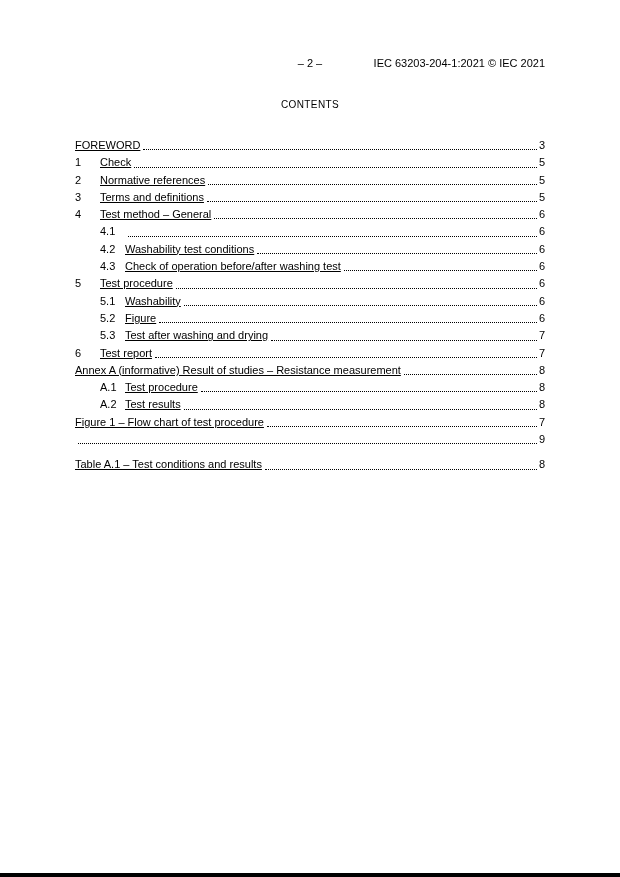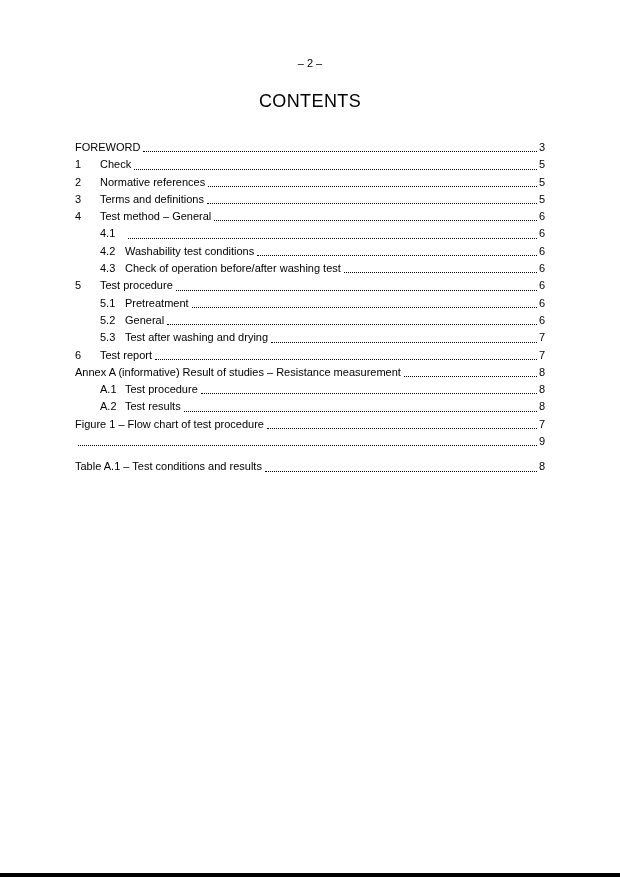--- a/index.html
+++ b/index.html
@@ -22,39 +22,39 @@
     line-height:14px;
   }
   .page-header .hdr-center {
     position:absolute; left:0; right:0;
     text-align:center;
   }
   .page-header .hdr-right {
     position:absolute; right:0; top:0;
   }
   .doc-title {
-    margin-top:21px;
+    margin-top:29px;
     text-align:center;
-    font-size:18px;
+    font-size:10px;
     letter-spacing:0.4px;
   }
   .toc {
     margin-top:27px;
     font-size:11px;
   }
   .row {
     display:flex;
     align-items:baseline;
     height:17.3px;
     line-height:17.3px;
     white-space:nowrap;
   }
   .num   { flex:0 0 25px; }
   .indent{ flex:0 0 25px; }
-  .lbl   { flex:0 0 auto; }
+  .lbl   { flex:0 0 auto;text-decoration:underline; }
   .leader{
     flex:1 1 auto;
     min-width:8px;
     border-bottom:1px dotted #000;
     align-self:flex-end;
     margin:0 2px 4px 3px;
   }
   .pg { flex:0 0 auto; }
   .figures-block { }
   .tables-block  { margin-top:8px; }
@@ -66,20 +66,21 @@
   }
 </style>
 </head>
 <body>
 
 <div class="page">
   <div class="content">
 
     <div class="page-header">
       <span class="hdr-center">– 2 –</span>
+      <span class="hdr-right">IEC 63203-204-1:2021 © IEC 2021</span>
     </div>
 
     <div class="doc-title">CONTENTS</div>
 
     <div class="toc">
 
       <div class="row">
         <span class="lbl">FOREWORD</span>
         <span class="leader"></span>
         <span class="pg">3</span>
@@ -139,29 +140,29 @@
       <div class="row">
         <span class="num">5</span>
         <span class="lbl">Test procedure</span>
         <span class="leader"></span>
         <span class="pg">6</span>
       </div>
 
       <div class="row">
         <span class="indent"></span>
         <span class="num">5.1</span>
-        <span class="lbl">Pretreatment</span>
+        <span class="lbl">Washability</span>
         <span class="leader"></span>
         <span class="pg">6</span>
       </div>
 
       <div class="row">
         <span class="indent"></span>
         <span class="num">5.2</span>
-        <span class="lbl">General</span>
+        <span class="lbl">Figure</span>
         <span class="leader"></span>
         <span class="pg">6</span>
       </div>
 
       <div class="row">
         <span class="indent"></span>
         <span class="num">5.3</span>
         <span class="lbl">Test after washing and drying</span>
         <span class="leader"></span>
         <span class="pg">7</span>

